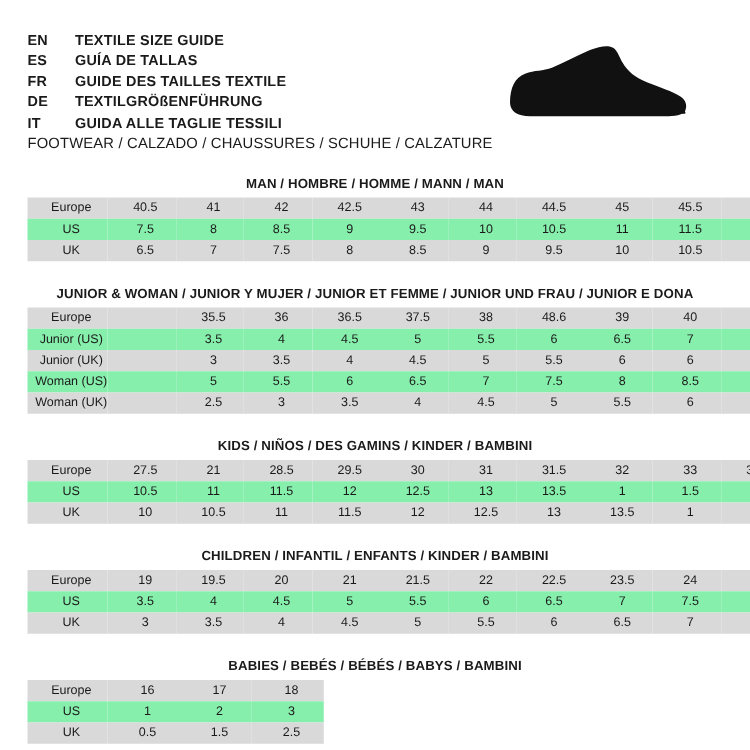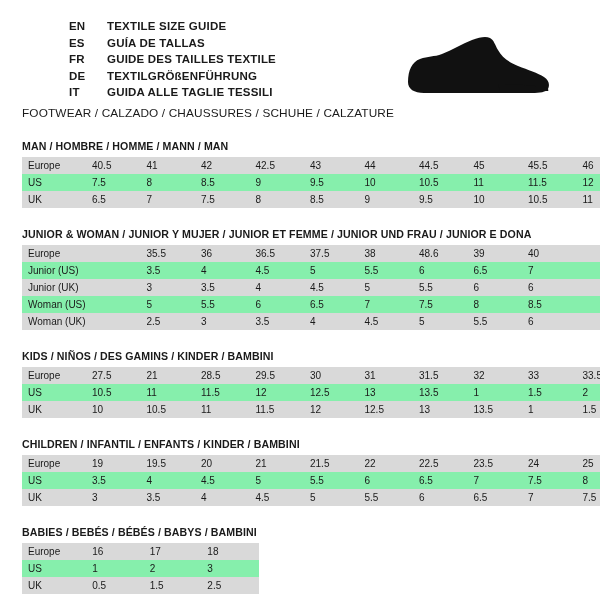--- a/index.html
+++ b/index.html
@@ -13,22 +13,21 @@
   .page {
     position: relative;
     width: 600px; height: 600px;
     padding: 18px 22px 0 22px;
   }
 
   
   .header {
     display: flex;
     justify-content: space-between;
-    align-items: flex-start;
-    margin-left: 47px;
+    align-items: flex-end;
   }
   .lang-list {
     display: table;
     border-collapse: collapse;
   }
   .lang-row { display: table-row; }
   .lang-code, .lang-title {
     display: table-cell;
     font-size: 11.5px;
     line-height: 16.5px;
@@ -44,21 +43,21 @@
   }
 
   .section-title {
     margin-top: 0;
     font-size: 11.8px;
     font-weight: normal;
     letter-spacing: 0.15px;
   }
 
   
-  .block { margin-top: 20px; }
+  .block { margin-top: 20px; text-align: center; }
   .block-title {
     font-size: 10.6px;
     font-weight: bold;
     letter-spacing: 0.1px;
     margin-bottom: 5px;
   }
   table.size {
     border-collapse: collapse;
     table-layout: fixed;
     font-size: 10px;

